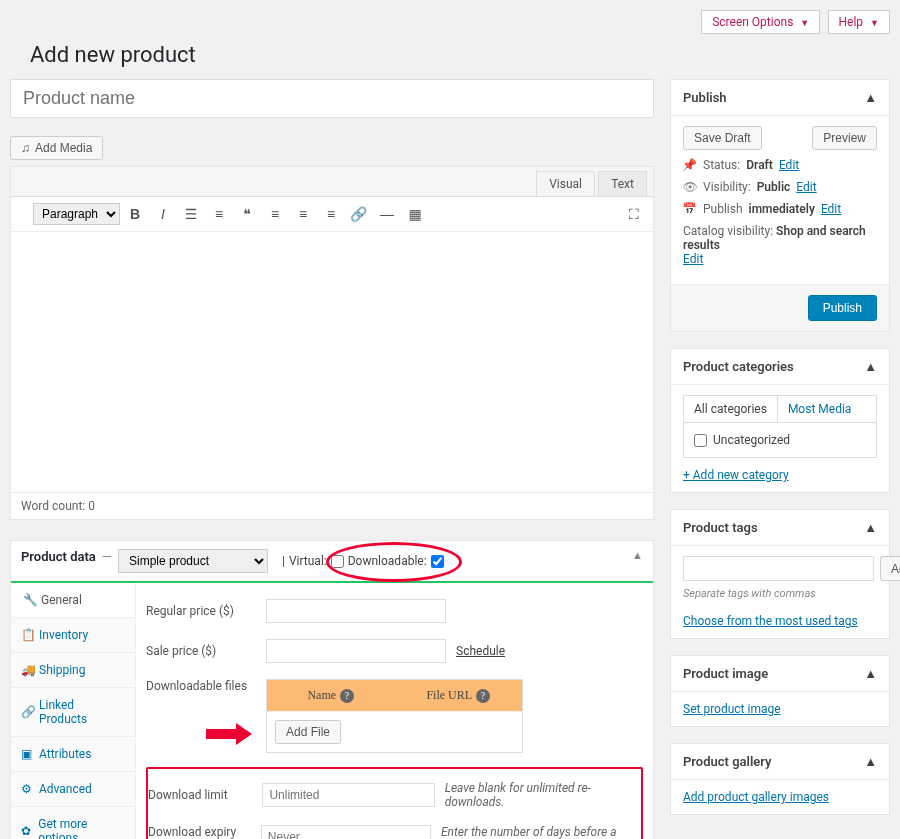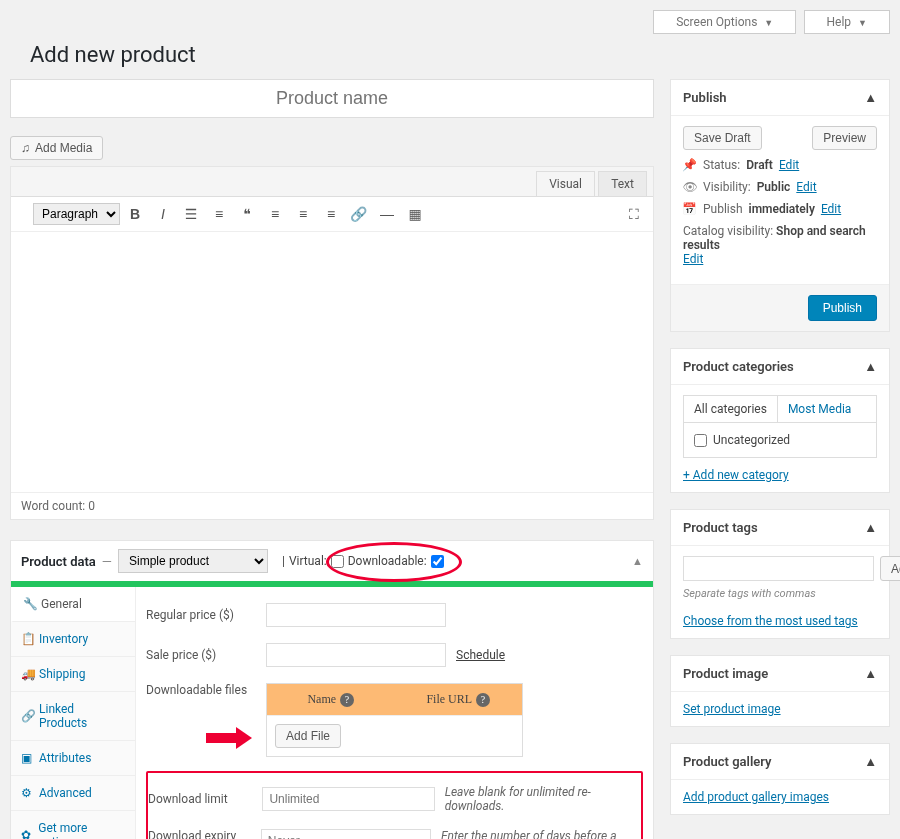--- a/index.html
+++ b/index.html
@@ -1,39 +1,39 @@
 <!DOCTYPE html>
 <html><head>
 <meta charset="utf-8">
 <style>
 * { box-sizing: border-box; margin: 0; padding: 0; }
 body { font-family: -apple-system, BlinkMacSystemFont, "Segoe UI", Roboto, sans-serif; font-size: 13px; color: #444; background: #f1f1f1; padding: 10px; }
 .top-actions { text-align: right; margin-bottom: 8px; }
-.top-btn { display: inline-block; background: #fff; border: 1px solid #ccc; padding: 4px 22px; font-size: 12px; color: #737373; cursor: pointer; margin-left: 4px; }
+.top-btn { display: inline-block; background: #fff; border: 1px solid #ccc; padding: 4px 10px; font-size: 12px; color: #be185d; cursor: pointer; margin-left: 4px; }
 .top-btn .tri { font-size: 9px; margin-left: 4px; }
 h1.page-title { font-size: 22px; font-weight: 400; color: #23282d; margin: 0 0 12px 20px; }
 .columns { display: flex; gap: 16px; }
 .col-main { flex: 1; min-width: 0; }
 .col-side { width: 220px; }
-.title-input { width: 100%; padding: 8px 12px; font-size: 18px; border: 1px solid #ddd; background: #fff; color: #777; text-align: center; }
+.title-input { width: 100%; padding: 8px 12px; font-size: 18px; border: 1px solid #ddd; background: #fff; color: #777; }
 .btn { background: #f7f7f7; border: 1px solid #ccc; padding: 4px 10px; font-size: 12px; cursor: pointer; color: #555; border-radius: 3px; }
 .btn-primary { background: #0085ba; border-color: #0073aa; color: #fff; padding: 5px 14px; }
 .media-btn { margin: 18px 0 6px 0; display: inline-flex; align-items: center; gap: 5px; }
 .editor-box { background: #fff; border: 1px solid #e5e5e5; }
 .editor-tabs { text-align: right; background: #f5f5f5; padding: 4px 6px 0 6px; border-bottom: 1px solid #ddd; }
 .editor-tab { display: inline-block; padding: 5px 12px; background: #ebebeb; border: 1px solid #ddd; border-bottom: none; font-size: 12px; color: #555; cursor: pointer; }
 .editor-tab.active { background: #f5f5f5; }
 .toolbar { display: flex; align-items: center; gap: 2px; padding: 4px 6px; border-bottom: 1px solid #eee; }
 .toolbar select { font-size: 12px; padding: 2px 4px; border: 1px solid #ccc; margin-left: 16px; }
 .tb-btn { width: 26px; height: 26px; border: none; background: transparent; cursor: pointer; display: inline-flex; align-items: center; justify-content: center; font-size: 14px; color: #555; }
 .tb-spacer { flex: 1; }
 .editor-body { height: 260px; }
 .editor-status { padding: 6px 10px; border-top: 1px solid #eee; font-size: 12px; color: #666; }
 .metabox { background: #fff; border: 1px solid #e5e5e5; margin-top: 20px; }
-.metabox-head { display: flex; align-items: center; padding: 8px 10px; border-bottom: 6px solid #22c55e; }
+.metabox-head { display: flex; padding: 8px 10px; border-bottom: 2px solid #22c55e; }
 .metabox-head .mtitle { font-weight: 600; font-size: 13px; color: #23282d; }
 .metabox-head .dash { margin: 0 6px; color: #888; }
 .metabox-head select { font-size: 12px; padding: 3px 6px; border: 1px solid #ccc; min-width: 150px; }
 .metabox-head .opts { display: flex; align-items: center; gap: 4px; margin-left: 14px; font-size: 12px; }
 .metabox-head .opts label { display: flex; align-items: center; gap: 4px; }
 .metabox-head .opts input[type=checkbox] { border: 1px solid #0073aa; }
 .metabox-head .collapse { margin-left: auto; color: #888; font-size: 11px; cursor: pointer; }
 .pd-body { display: flex; }
 .pd-tabs { width: 125px; border-right: 1px solid #eee; background: #fafafa; }
 .pd-tab { padding: 10px 10px; font-size: 12px; color: #0073aa; border-bottom: 1px solid #eee; cursor: pointer; display: flex; align-items: center; gap: 6px; }

